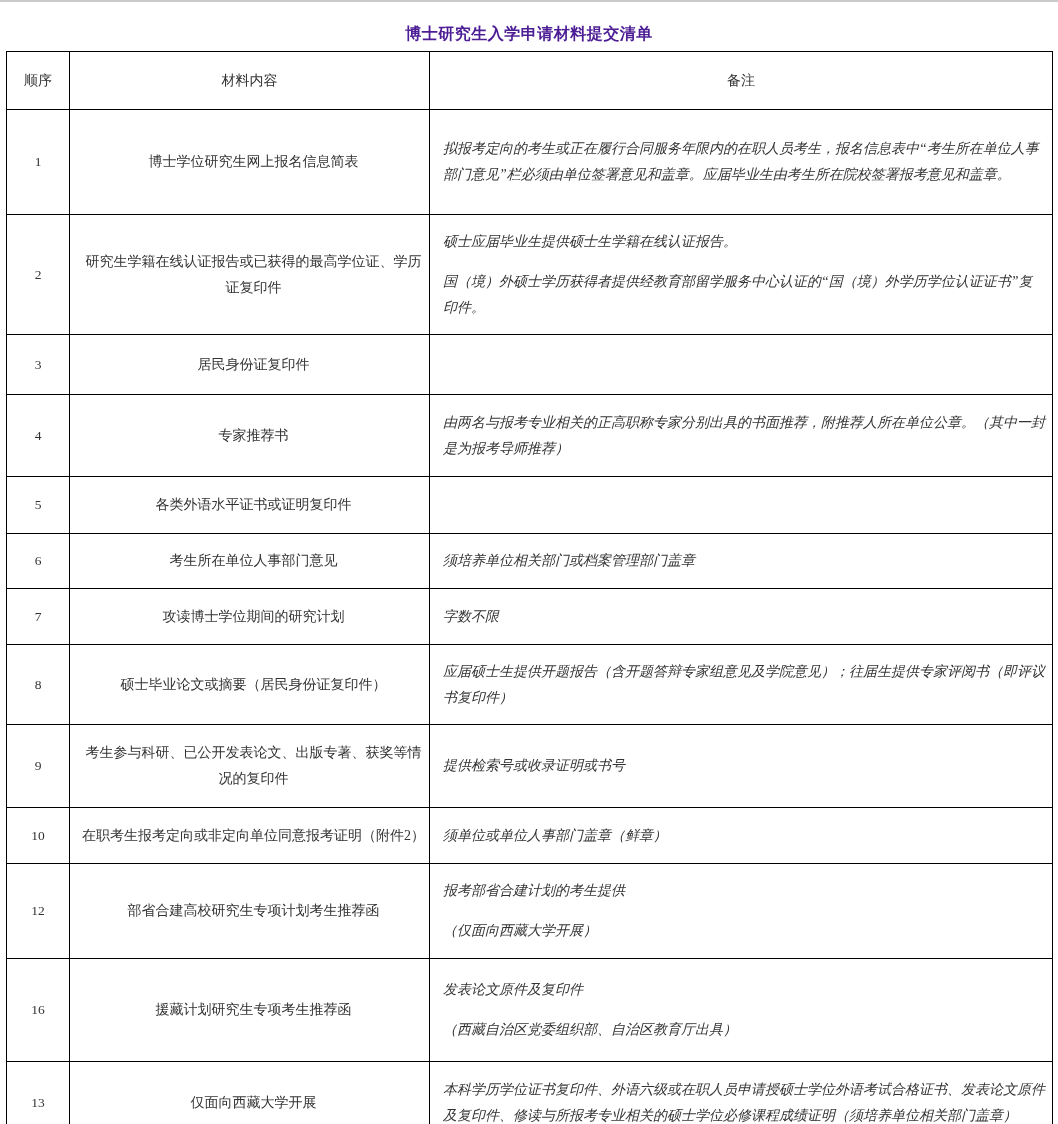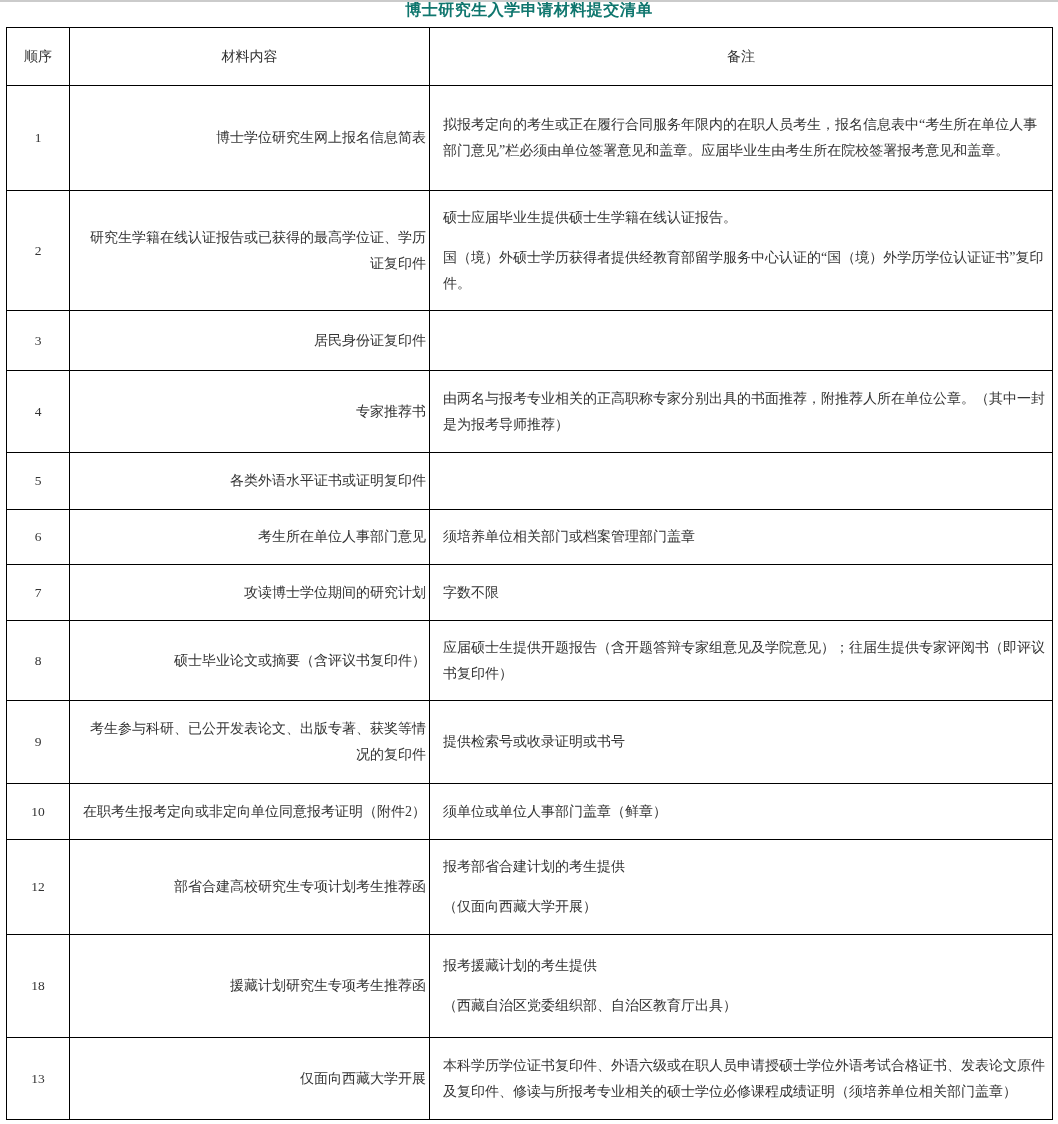--- a/index.html
+++ b/index.html
@@ -14,26 +14,26 @@
   }
   .top-strip {
     position: absolute;
     top: 0; left: 0;
     width: 1058px;
     height: 2px;
     background: #cbcbcb;
   }
   .page-title {
     margin: 0;
-    padding-top: 0;
+    padding-top: 24px;
     padding-bottom: 6px;
     text-align: center;
     font-size: 16px;
     font-weight: 700;
-    color: #0f766e;
+    color: #4c1d95;
     font-family: "Liberation Sans", "DejaVu Sans", sans-serif;
     letter-spacing: 0.5px;
   }
   table.materials {
     border-collapse: collapse;
     table-layout: fixed;
     margin-left: 6px;
     width: 1046px;
   }
   col.c1 { width: 63px; }
@@ -47,28 +47,29 @@
     box-sizing: border-box;
   }
   thead tr { height: 58px; }
   th { text-align: center; color: #333333; }
   td.c-order {
     text-align: center;
     font-family: "Liberation Serif", serif;
     font-size: 13.5px;
   }
   td.c-content {
-    text-align: right;
+    text-align: center;
     padding: 6px 3px 6px 11px;
     line-height: 26px;
   }
   td.c-remark {
     text-align: left;
     padding: 6px 6px 6px 13px;
     line-height: 26px;
+    font-style: italic;
   }
   td p { margin: 0; }
   td p + p { margin-top: 14px; }
   
   tbody tr:nth-child(1)  { height: 105px; }
   tbody tr:nth-child(2)  { height: 120px; }
   tbody tr:nth-child(3)  { height: 60px;  }
   tbody tr:nth-child(4)  { height: 82px;  }
   tbody tr:nth-child(5)  { height: 57px;  }
   tbody tr:nth-child(6)  { height: 55px;  }
@@ -142,21 +143,21 @@
   </tr>
       <tr>
     <td class="c-order">7</td>
     <td class="c-content">攻读博士学位期间的研究计划</td>
     <td class="c-remark">
           <p>字数不限</p>
         </td>
   </tr>
       <tr>
     <td class="c-order">8</td>
-    <td class="c-content">硕士毕业论文或摘要（含评议书复印件）</td>
+    <td class="c-content">硕士毕业论文或摘要（居民身份证复印件）</td>
     <td class="c-remark">
           <p>应届硕士生提供开题报告（含开题答辩专家组意见及学院意见）；往届生提供专家评阅书（即评议书复印件）</p>
         </td>
   </tr>
       <tr>
     <td class="c-order">9</td>
     <td class="c-content">考生参与科研、已公开发表论文、出版专著、获奖等情况的复印件</td>
     <td class="c-remark">
           <p>提供检索号或收录证明或书号</p>
         </td>
@@ -170,24 +171,24 @@
   </tr>
       <tr>
     <td class="c-order">12</td>
     <td class="c-content">部省合建高校研究生专项计划考生推荐函</td>
     <td class="c-remark">
           <p>报考部省合建计划的考生提供</p>
           <p>（仅面向西藏大学开展）</p>
         </td>
   </tr>
       <tr>
-    <td class="c-order">18</td>
+    <td class="c-order">16</td>
     <td class="c-content">援藏计划研究生专项考生推荐函</td>
     <td class="c-remark">
-          <p>报考援藏计划的考生提供</p>
+          <p>发表论文原件及复印件</p>
           <p>（西藏自治区党委组织部、自治区教育厅出具）</p>
         </td>
   </tr>
       <tr>
     <td class="c-order">13</td>
     <td class="c-content">仅面向西藏大学开展</td>
     <td class="c-remark">
           <p>本科学历学位证书复印件、外语六级或在职人员申请授硕士学位外语考试合格证书、发表论文原件及复印件、修读与所报考专业相关的硕士学位必修课程成绩证明（须培养单位相关部门盖章）</p>
         </td>
   </tr>

